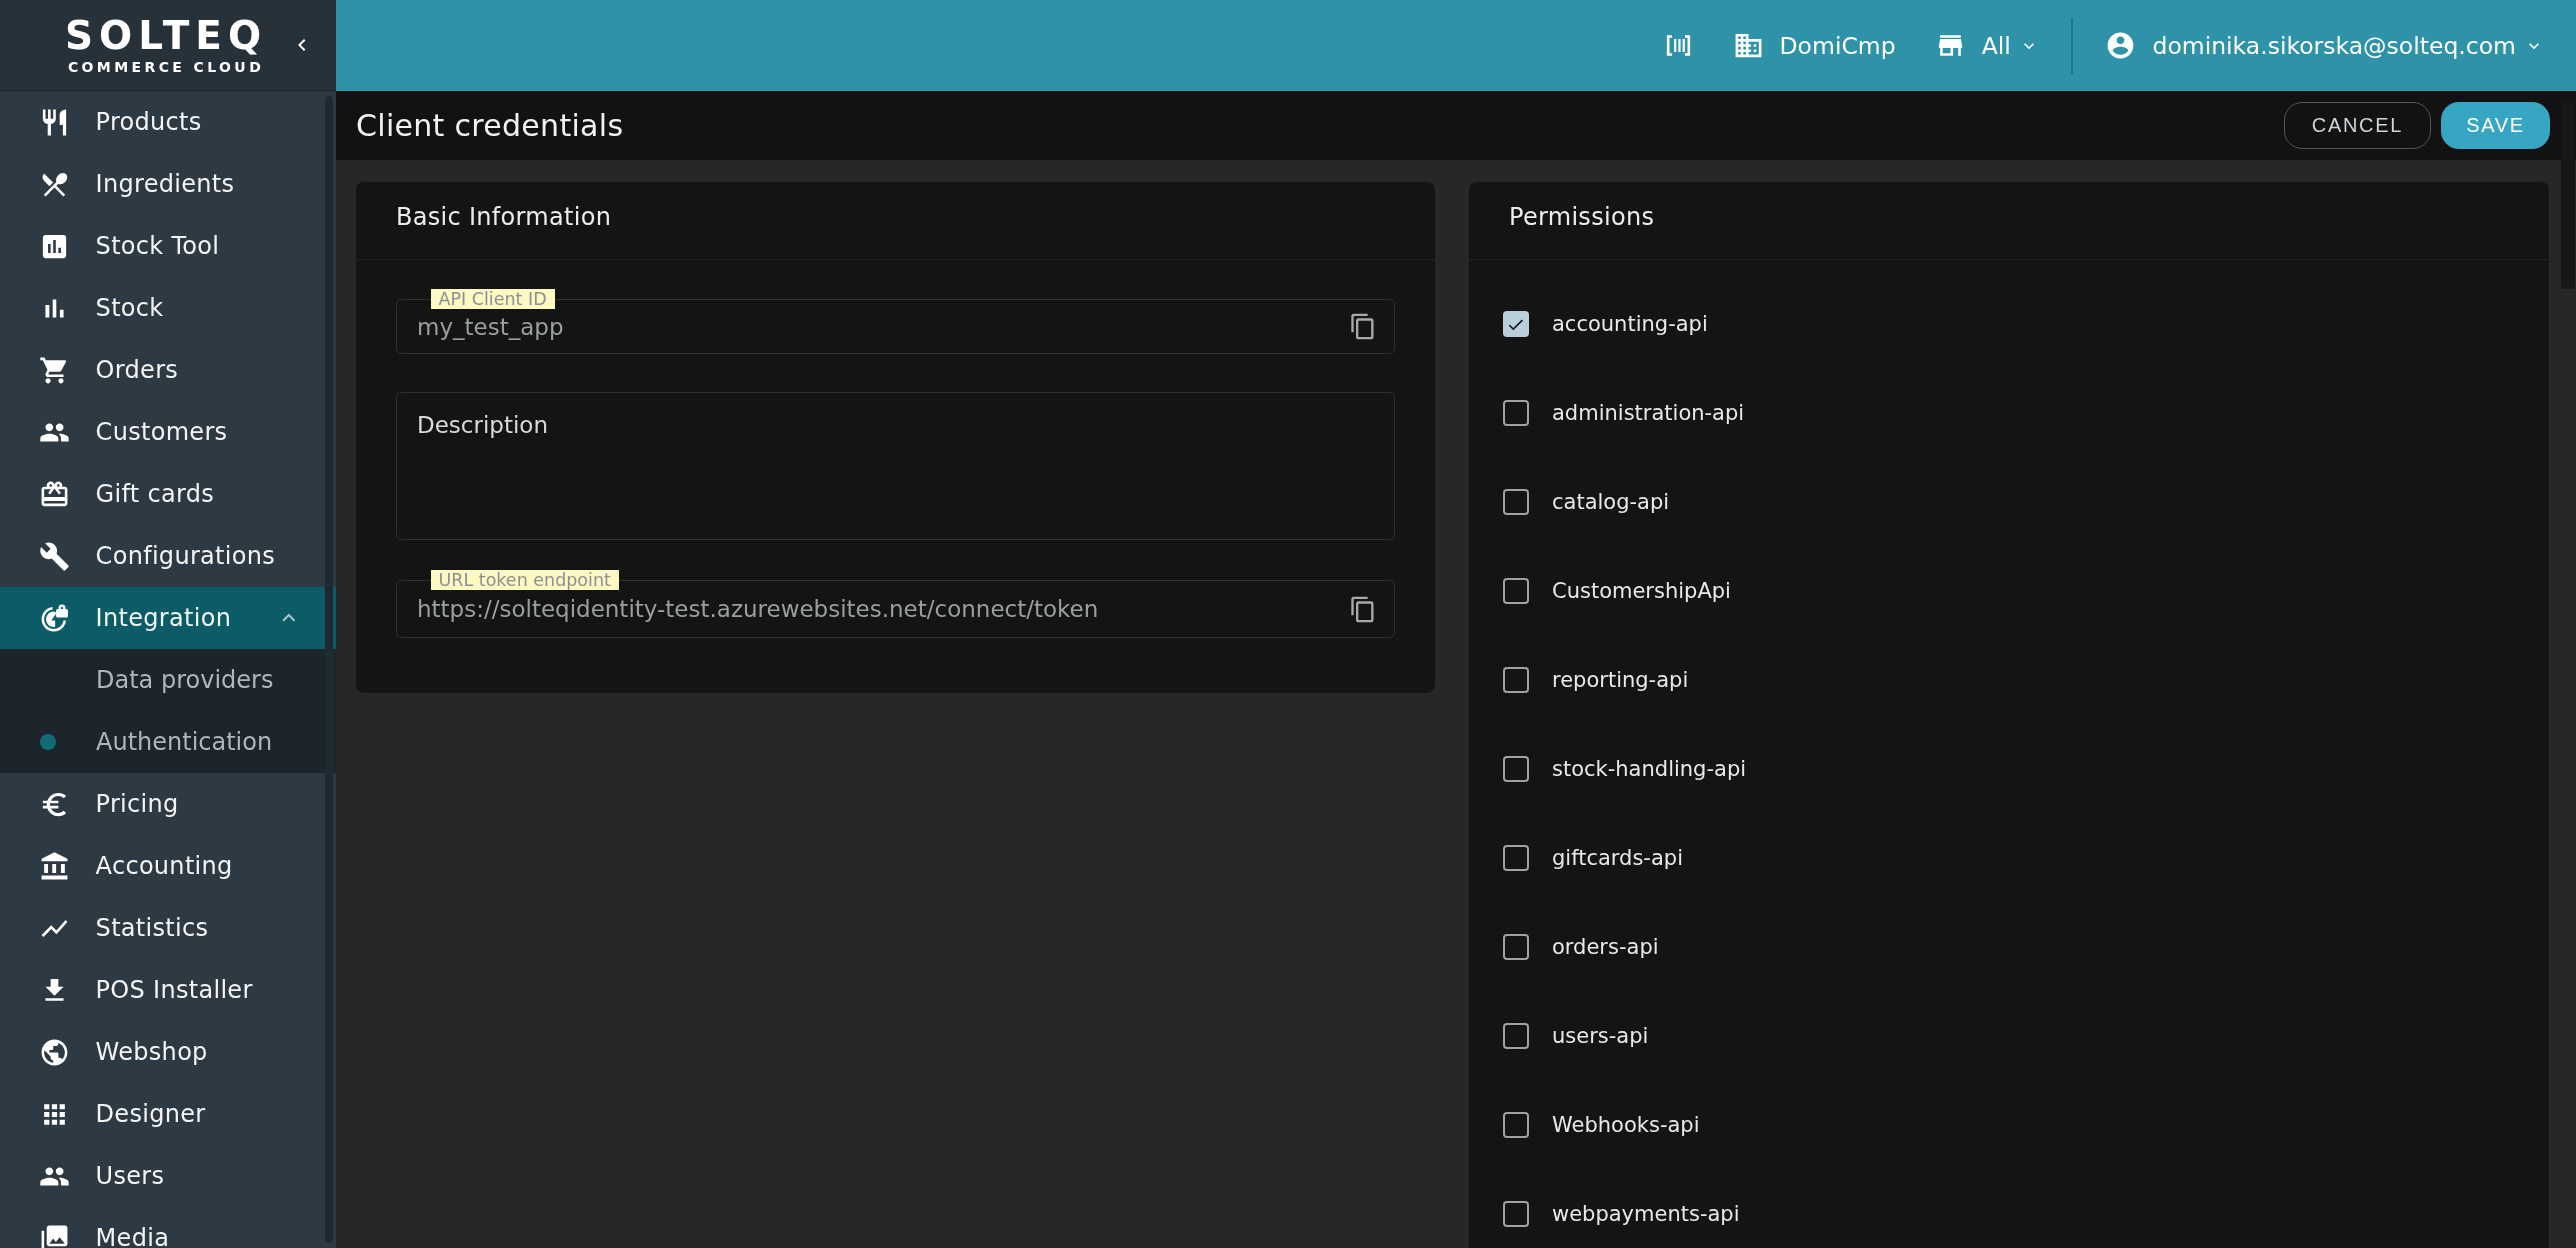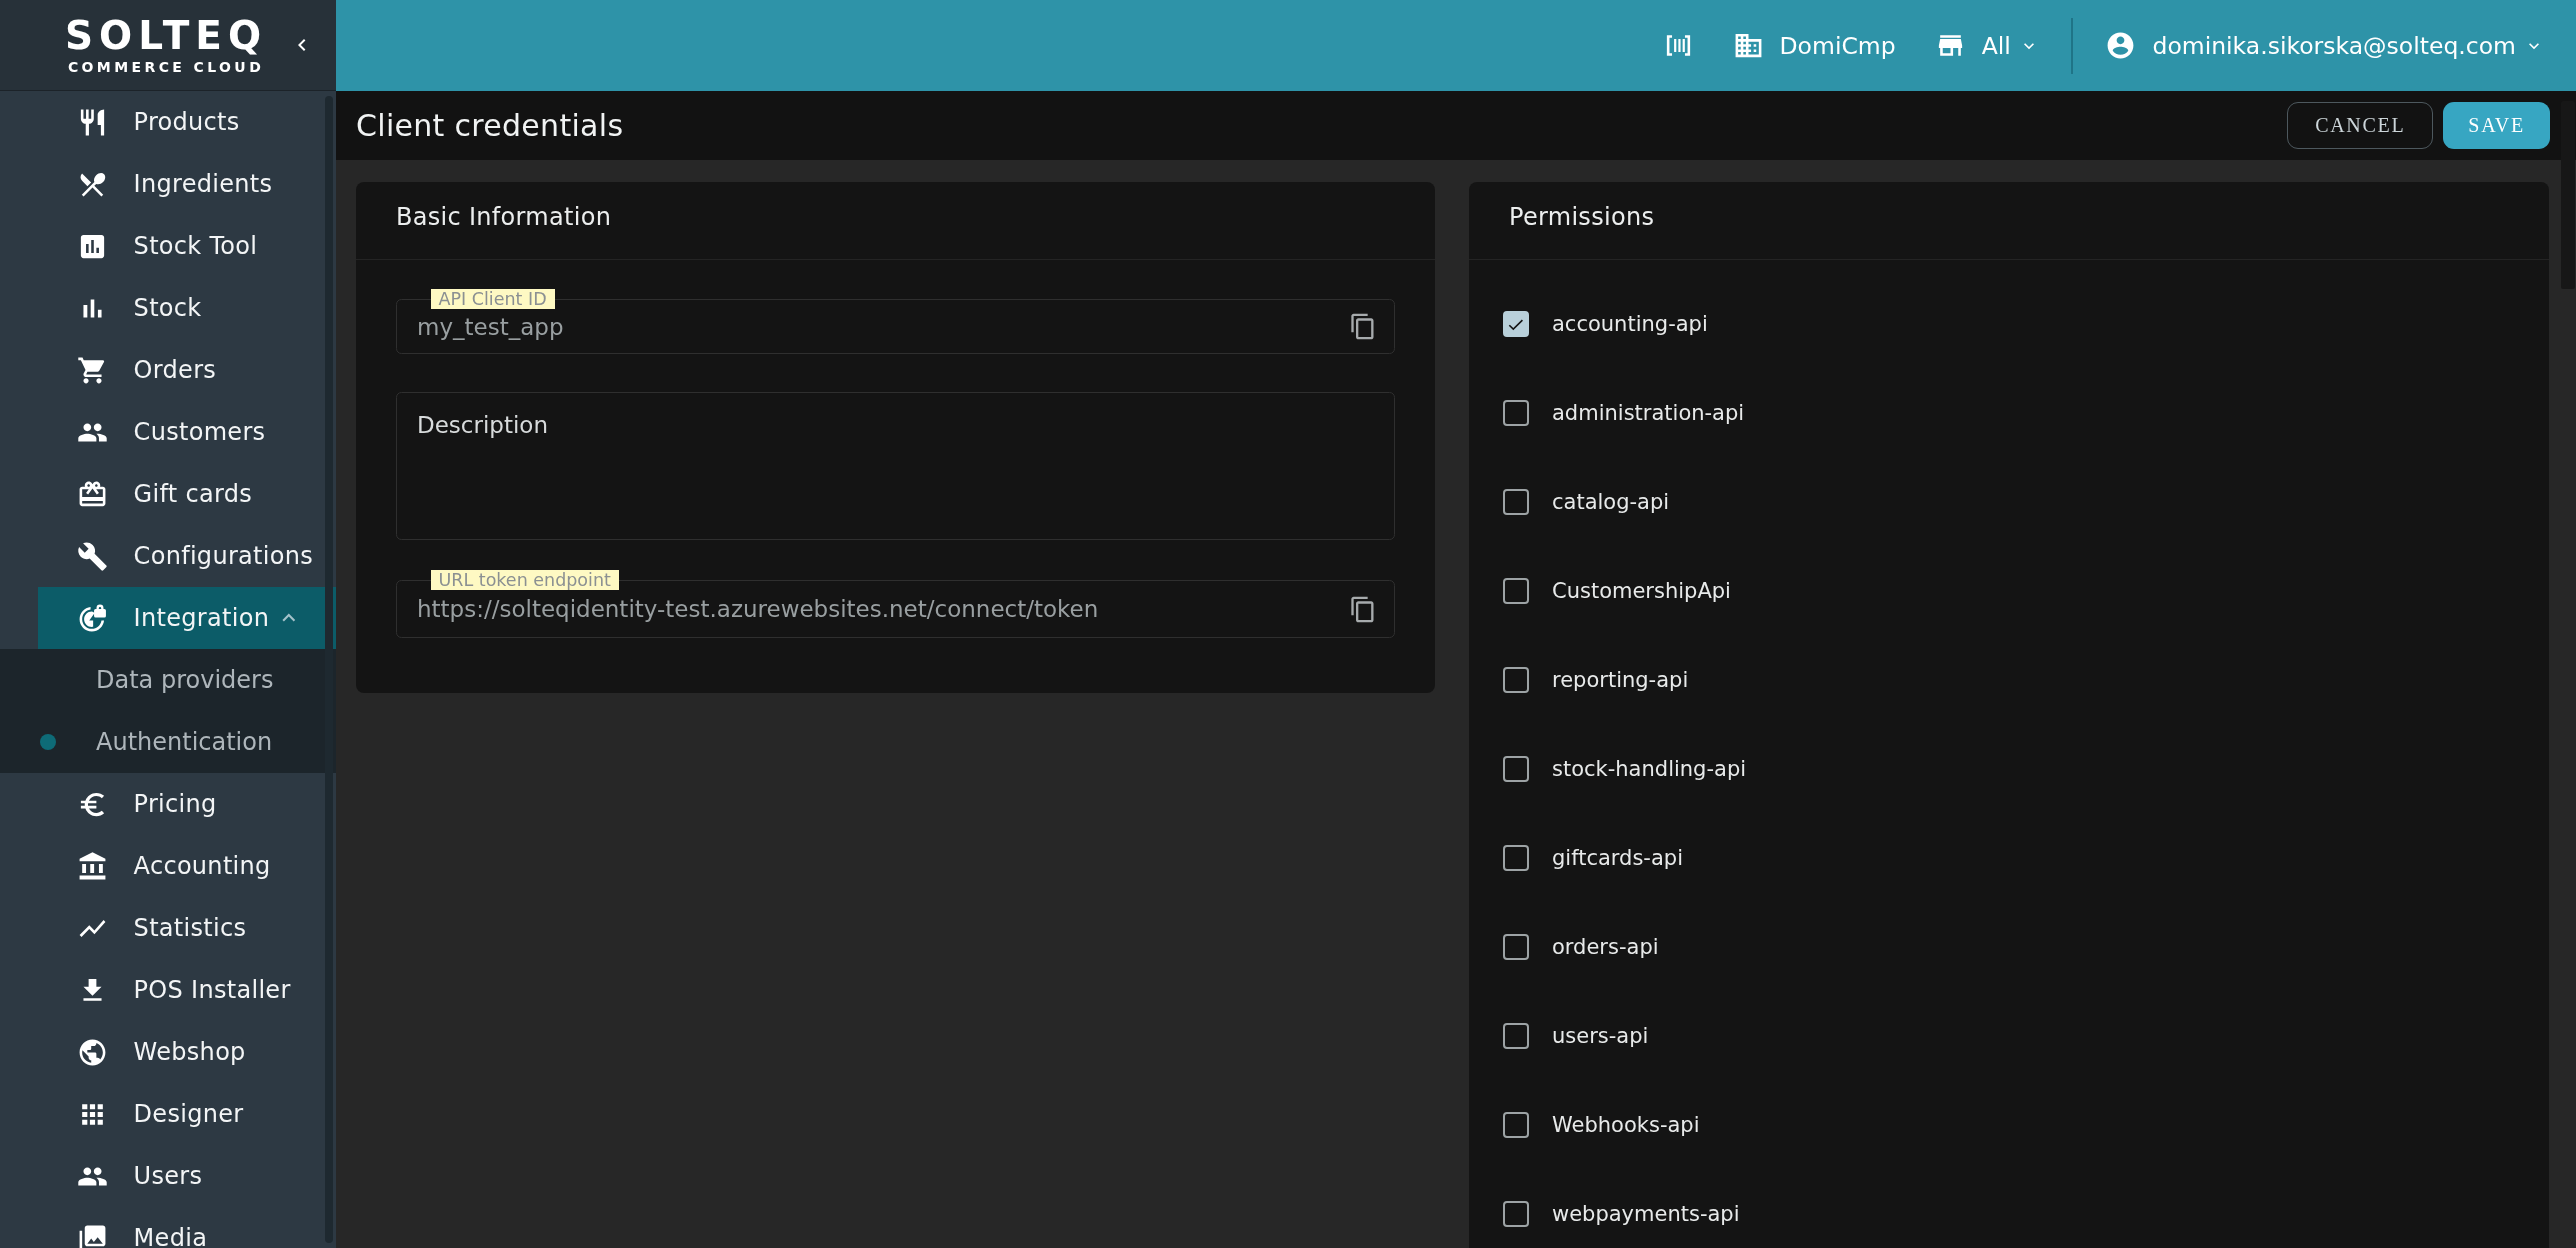--- a/index.html
+++ b/index.html
@@ -13,21 +13,21 @@
   
   .sidebar{ flex:0 0 336px; width:336px; background:#2d3943; display:flex; flex-direction:column; position:relative; }
   .logo-header{ flex:0 0 91px; height:91px; background:#273139; display:flex; align-items:center; border-bottom:1.3px solid rgba(0,0,0,.28); }
   .logo-block{ margin-left:65px; text-align:center; }
   .logo-name{ font-size:39px; font-weight:700; color:#fff; letter-spacing:6px; line-height:1; }
   .logo-sub{ font-size:14px; font-weight:700; color:#fff; letter-spacing:3.4px; margin-top:4px; }
   .collapse-btn{ width:24px; height:24px; color:#fff; margin-left:23px; cursor:pointer; }
 
   .nav{ flex:1; position:relative; overflow:hidden; }
   .nav-scroll{ position:absolute; right:3.4px; top:5.4px; bottom:5.4px; width:8px; border-radius:4px; background:#1e2930; }
-  .nav-item{ height:62px; display:flex; align-items:center; padding-left:39px; cursor:pointer; position:relative;margin-left:38px; }
+  .nav-item{ height:62px; display:flex; align-items:center; padding-left:39px; cursor:pointer; position:relative; }
   .nav-icon{ flex:0 0 31px; width:31px; height:31px; color:#fff; margin-right:25.6px; }
   .nav-label{ font-size:24px; color:#f3f5f6; letter-spacing:0.3px; white-space:nowrap; }
   .nav-item.active{ background:#0c5c68; }
   .expand-icon{ position:absolute; right:34px; width:25.6px; height:25.6px; color:#a4c2ca; }
   .subnav{ background:#1c252b; }
   .sub-item{ height:62px; display:flex; align-items:center; padding-left:96px; position:relative; cursor:pointer; }
   .sub-label{ font-size:24px; color:#aeb6bb; white-space:nowrap; }
   .active-dot{ position:absolute; left:40px; top:50%; transform:translateY(-50%); width:16px; height:16px; border-radius:50%; background:#0e6b77; }
 
   
@@ -37,21 +37,21 @@
   .tb-icon{ width:31px; height:31px; color:#fff; flex:0 0 auto; }
   .tb-text{ font-size:23.5px; color:#fff; white-space:nowrap; }
   .chev-sm{ width:20px; height:20px; color:#fff; margin-left:8px; }
   .tb-gap-lg{ margin-left:39px; }
   .tb-gap-md{ margin-left:16px; }
   .vdivider{ width:2.7px; height:56px; background:#1f7487; margin:0 32px; }
 
   .titlebar{ flex:0 0 69px; height:69px; background:#121212; display:flex; align-items:center; padding:0 25.6px 0 20px; }
   .page-title{ font-size:30px; color:#f1f3f3; letter-spacing:0.3px; }
   .actions{ margin-left:auto; display:flex; align-items:center; gap:9.4px; }
-  .btn{ height:47px; border-radius:11px; font-size:20px; letter-spacing:1.7px; font-family:Liberation Serif, serif; cursor:pointer; display:flex; align-items:center; }
+  .btn{ height:47px; border-radius:18px; font-size:20px; letter-spacing:1.7px; font-family:Liberation Sans, sans-serif; cursor:pointer; display:flex; align-items:center; }
   .btn-cancel{ padding:0 27px; background:transparent; border:1.3px solid #4d585e; color:#ccd5d9; }
   .btn-save{ padding:0 25.6px; background:#37a6c2; border:none; color:#fff; }
 
   .content{ flex:1; background:#272727; display:flex; align-items:flex-start; gap:34px; padding:22px 27px 0 20px; overflow:hidden; }
   .card{ background:#141414; border-radius:8px; }
   .card-header{ padding:21px 40px 0; }
   .card-title{ font-size:24px; color:#eceeee; letter-spacing:0.3px; }
   .card-divider{ height:1.3px; background:#242424; margin-top:28px; }
 
   .card-basic{ flex:0 0 1079px; width:1079px; height:511px; }

